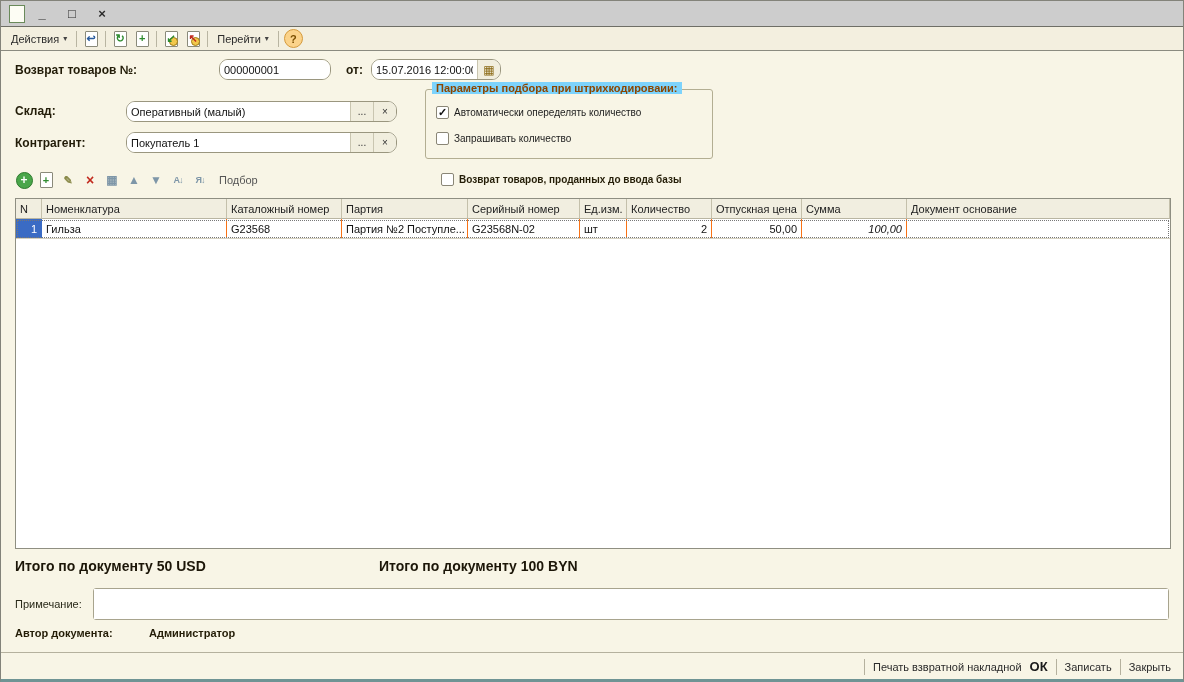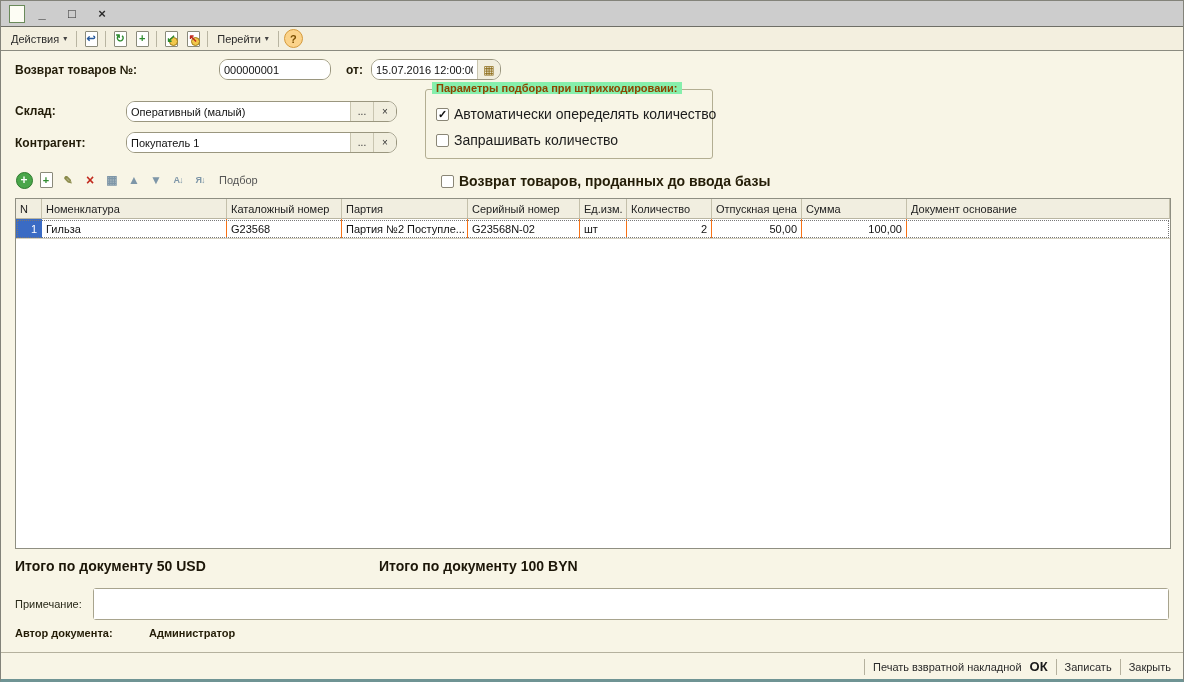--- a/index.html
+++ b/index.html
@@ -32,26 +32,26 @@
   .lbl{position:absolute;font-size:12px;font-weight:bold;color:#221c08;white-space:nowrap;}
   .field{position:absolute;display:flex;box-sizing:border-box;height:21px;background:#ffffff;
     border:1px solid #9a967f;border-radius:9px;overflow:hidden;}
   .field input{flex:1;border:none;outline:none;background:#fff;font-family:"Liberation Sans",sans-serif;
     font-size:11px;color:#111;padding:0 4px;min-width:0;}
   .fbtn{display:flex;align-items:center;justify-content:center;background:#f1eede;border-left:1px solid #c9c5b0;
     font-size:10px;color:#333;padding:0 4px;min-width:14px;}
   .cal{color:#8a6914;font-size:12px;}
   
   .groupbox{position:absolute;left:424px;top:88px;width:286px;height:68px;border:1px solid #b3ae92;border-radius:3px;}
-  .groupbox legend,.gb-title{position:absolute;top:-8px;left:6px;background:#86efac;padding:0 4px;
+  .groupbox legend,.gb-title{position:absolute;top:-8px;left:6px;background:#7dd3fc;padding:0 4px;
     font-size:11px;font-weight:bold;color:#8a4500;white-space:nowrap;}
   .cbx-row{position:absolute;display:flex;align-items:center;gap:5px;}
   .cbx{width:13px;height:13px;box-sizing:border-box;background:#fff;border:1px solid #8a8676;border-radius:2px;
     display:inline-flex;align-items:center;justify-content:center;font-size:11px;font-weight:bold;color:#111;line-height:1;}
-  .cbx-label{font-size:14px;color:#1c1c1c;white-space:nowrap;}
+  .cbx-label{font-size:10px;color:#1c1c1c;white-space:nowrap;}
   .cbx-label.bold{font-weight:bold;color:#241d07;}
   
   .cmdbar{position:absolute;left:12px;top:168px;height:22px;display:flex;align-items:center;}
   .circle-add{width:15px;height:15px;border-radius:50%;background:#4aa64a;border:1px solid #2e7b2e;
     display:inline-flex;align-items:center;justify-content:center;color:#fff;font-size:12px;font-weight:bold;line-height:1;}
   .mut{color:#7e96a8;font-size:12px;font-weight:bold;}
   .sort{font-size:9px;font-weight:bold;color:#7e96a8;letter-spacing:-1px;}
   .pick-btn{font-size:11px;color:#555;margin-left:8px;}
   
   .grid{position:absolute;left:14px;top:197px;width:1156px;height:351px;box-sizing:border-box;
@@ -219,21 +219,21 @@
     <div class="g-body">
         <div class="g-row">
           <div class="g-cell sel num" style="width: 26px;">1</div>
           <div class="g-cell" style="width: 185px;">Гильза</div>
           <div class="g-cell" style="width: 115px;">G23568</div>
           <div class="g-cell" style="width: 126px;">Партия №2 Поступле...</div>
           <div class="g-cell" style="width: 112px;">G23568N-02</div>
           <div class="g-cell" style="width: 47px;">шт</div>
           <div class="g-cell num" style="width: 85px;">2</div>
           <div class="g-cell num" style="width: 90px;">50,00</div>
-          <div class="g-cell num" style="width: 105px;">100,00</div>
+          <div class="g-cell num" style="width: 105px; font-style: italic;">100,00</div>
         </div>
       </div>
   </div>
 
   <span class="total" style="left:14px;top:557px;">Итого по документу 50 USD</span>
   <span class="total" style="left:378px;top:557px;">Итого по документу 100 BYN</span>
 
   <span class="note-lbl">Примечание:</span>
   <span class="note-box">
     <textarea style=""></textarea>

